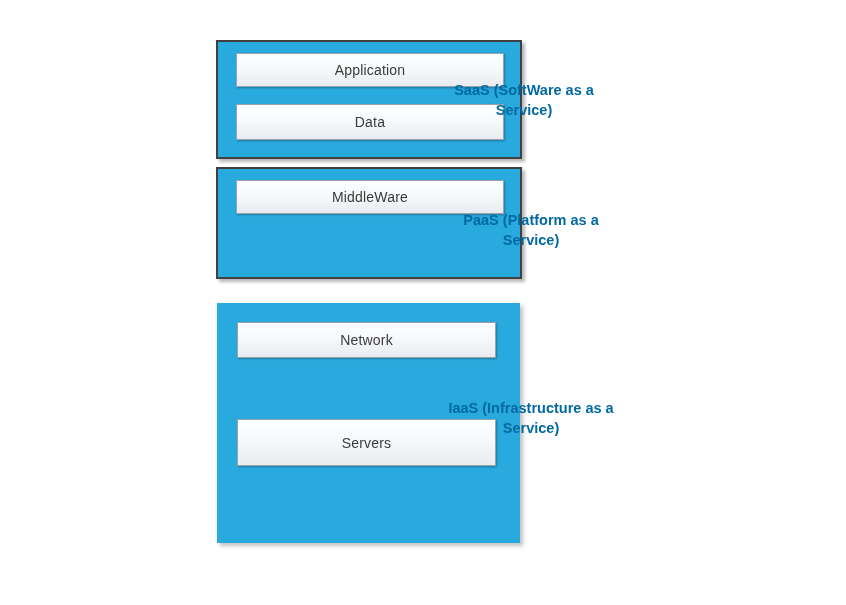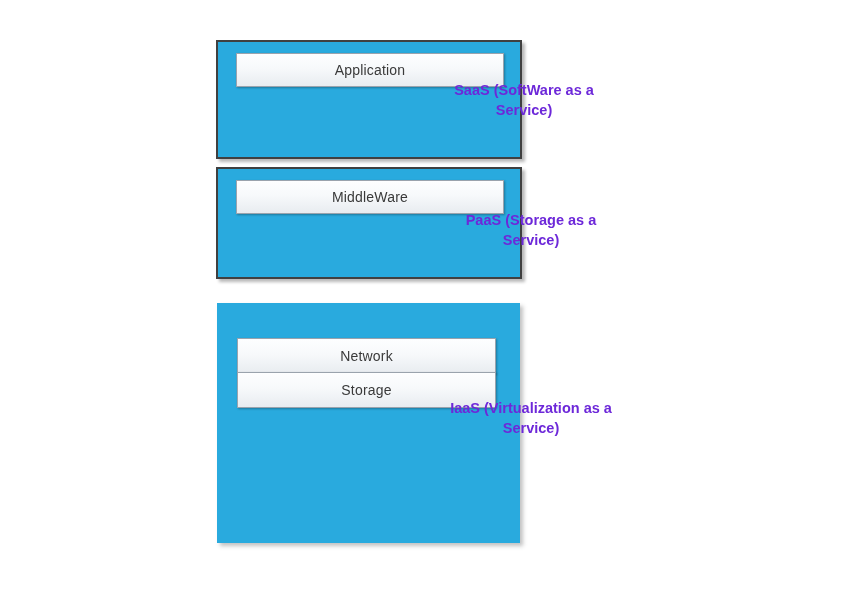--- a/index.html
+++ b/index.html
@@ -57,55 +57,56 @@
     letter-spacing: 0.2px;
   }
 
   
   #comp-application  { left: 236px; top:  53px; width: 268px; height: 34px; }
   #comp-data         { left: 236px; top: 104px; width: 268px; height: 36px; }
   
   #comp-middleware   { left: 236px; top: 180px; width: 268px; height: 34px; }
   #comp-os           { left: 236px; top: 231px; width: 268px; height: 36px; }
   
-  #comp-network      { left: 237px; top: 322px; width: 259px; height: 36px; margin-top: 16px; }
+  #comp-network      { left: 237px; top: 322px; width: 259px; height: 36px; }
   #comp-storage      { left: 237px; top: 372px; width: 259px; height: 36px; }
   #comp-servers      { left: 237px; top: 419px; width: 259px; height: 47px; }
   #comp-virtualization { left: 237px; top: 487px; width: 267px; height: 36px; }
 
   
   .annotation {
     position: absolute;
-    color: #6d28d9;
+    color: #0369a1;
     font-family: "Liberation Sans", sans-serif;
     font-size: 14.5px;
     font-weight: bold;
     line-height: 20px;
     text-align: center;
     white-space: pre-line;
   }
 
   #anno-saas { left: 424px; top:  80px; width: 200px; }
   #anno-paas { left: 436px; top: 210px; width: 190px; }
   #anno-iaas { left: 415px; top: 398px; width: 232px; }
 </style>
 </head>
 <body>
 
 <div id="diagram">
 
   <div class="layer bordered" id="layer-saas"></div>
   <div class="component" id="comp-application">Application</div>
+  <div class="component" id="comp-data">Data</div>
   <div class="annotation" id="anno-saas">SaaS (SoftWare  as a
 Service)</div>
 
   <div class="layer bordered" id="layer-paas"></div>
   <div class="component" id="comp-middleware">MiddleWare</div>
-  <div class="annotation" id="anno-paas">PaaS (Storage as a
+  <div class="annotation" id="anno-paas">PaaS (Platform as a
 Service)</div>
 
   <div class="layer plain" id="layer-iaas"></div>
   <div class="component" id="comp-network">Network</div>
-  <div class="component" id="comp-storage">Storage</div>
-  <div class="annotation" id="anno-iaas">IaaS (Virtualization as a
+  <div class="component" id="comp-servers">Servers</div>
+  <div class="annotation" id="anno-iaas">IaaS (Infrastructure as a
 Service)</div>
 
 </div>
 
 </body></html>

